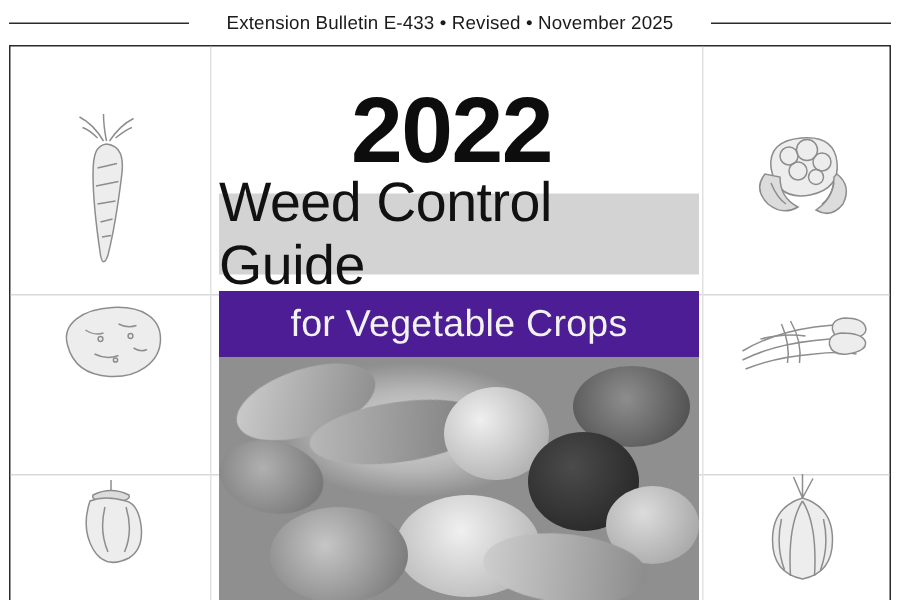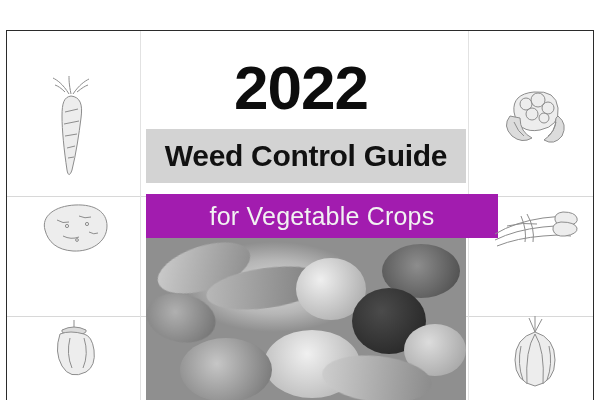--- a/index.html
+++ b/index.html
@@ -104,33 +104,33 @@
     top: 98px;
     left: 139px;
     width: 320px;
     height: 54px;
     background: #d3d3d3;
     display: flex;
     align-items: center;
     justify-content: center;
   }
   .title-band span {
-    font-size: 30px;
-    font-weight: bold;
+    font-size: 37px;
+    font-weight: normal;
     color: #111111;
     letter-spacing: -0.3px;
   }
 
   .subtitle-band {
     position: absolute;
     top: 163px;
     left: 139px;
-    width: 352px;
+    width: 320px;
     height: 44px;
-    background: #a21caf;
+    background: #4c1d95;
     display: flex;
     align-items: center;
     justify-content: center;
   }
   .subtitle-band span {
     font-size: 25px;
     color: #f2f2f2;
     letter-spacing: 0.2px;
   }
 
@@ -182,20 +182,25 @@
     stroke-width: 1;
   }
   .veg-fill-light { fill: #ededed; stroke: #8d8d8d; stroke-width: 1; }
   .veg-fill-mid   { fill: #dcdcdc; stroke: #8d8d8d; stroke-width: 1; }
 </style>
 </head>
 <body>
 
 <div id="page">
 
+  <div class="header-bar">
+    <div class="header-rule left"></div>
+    <div class="header-rule right"></div>
+    <div class="header-text">Extension Bulletin E-433 • Revised • November 2025</div>
+  </div>
 
   <div class="cover-frame">
 
     <div class="side-line l1"></div>
     <div class="side-line l2"></div>
     <div class="v-sep left"></div>
     <div class="v-sep right"></div>
 
     <div class="year">2022</div>
 

